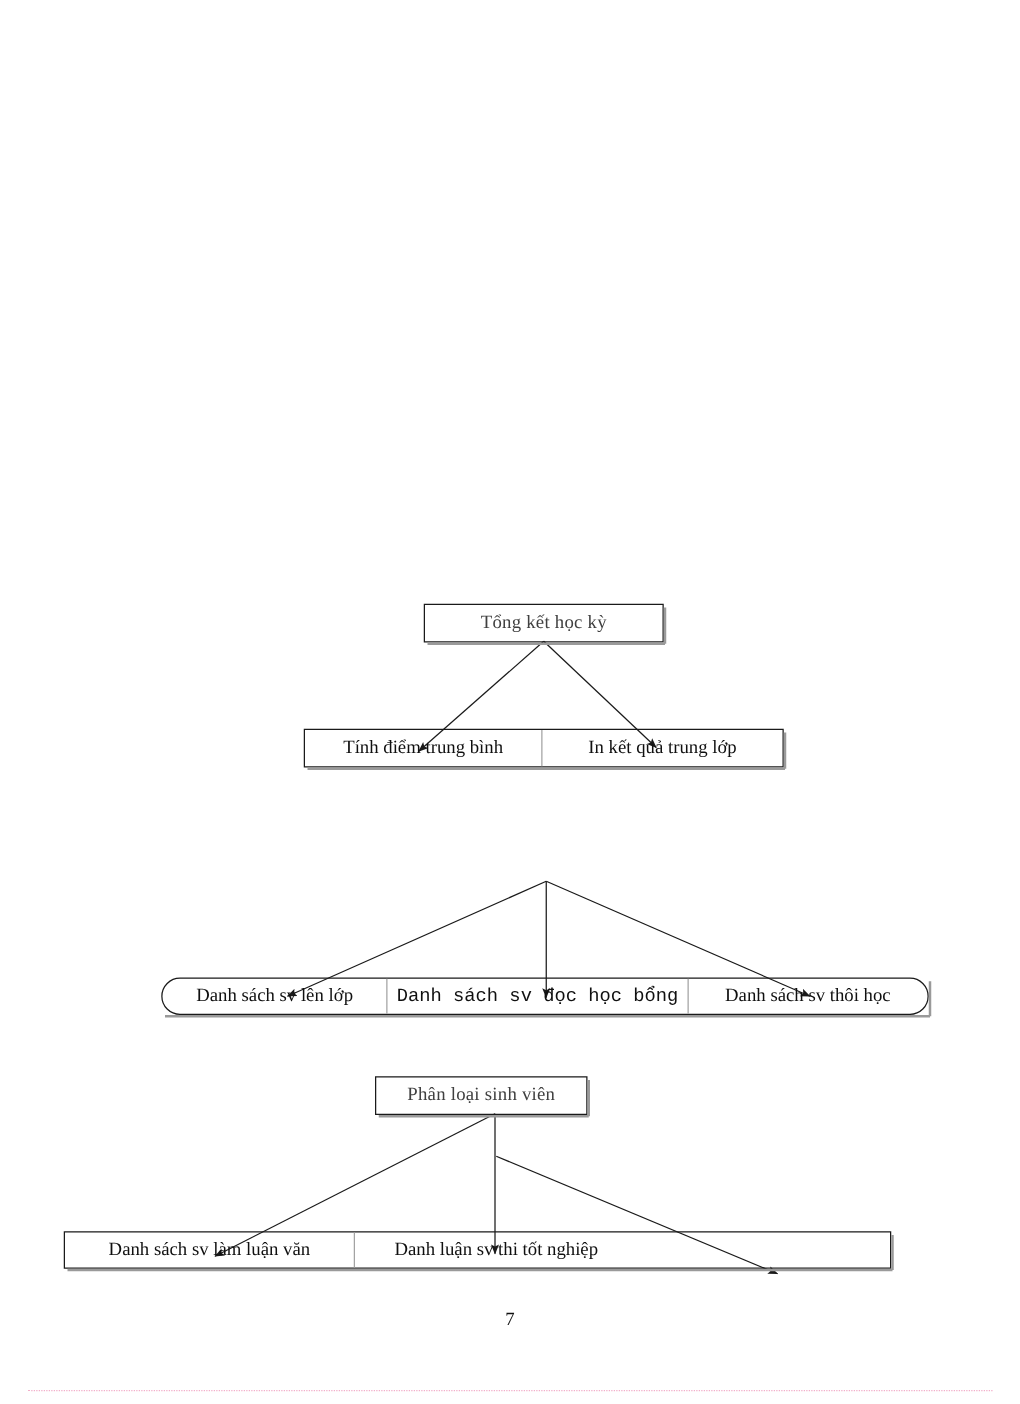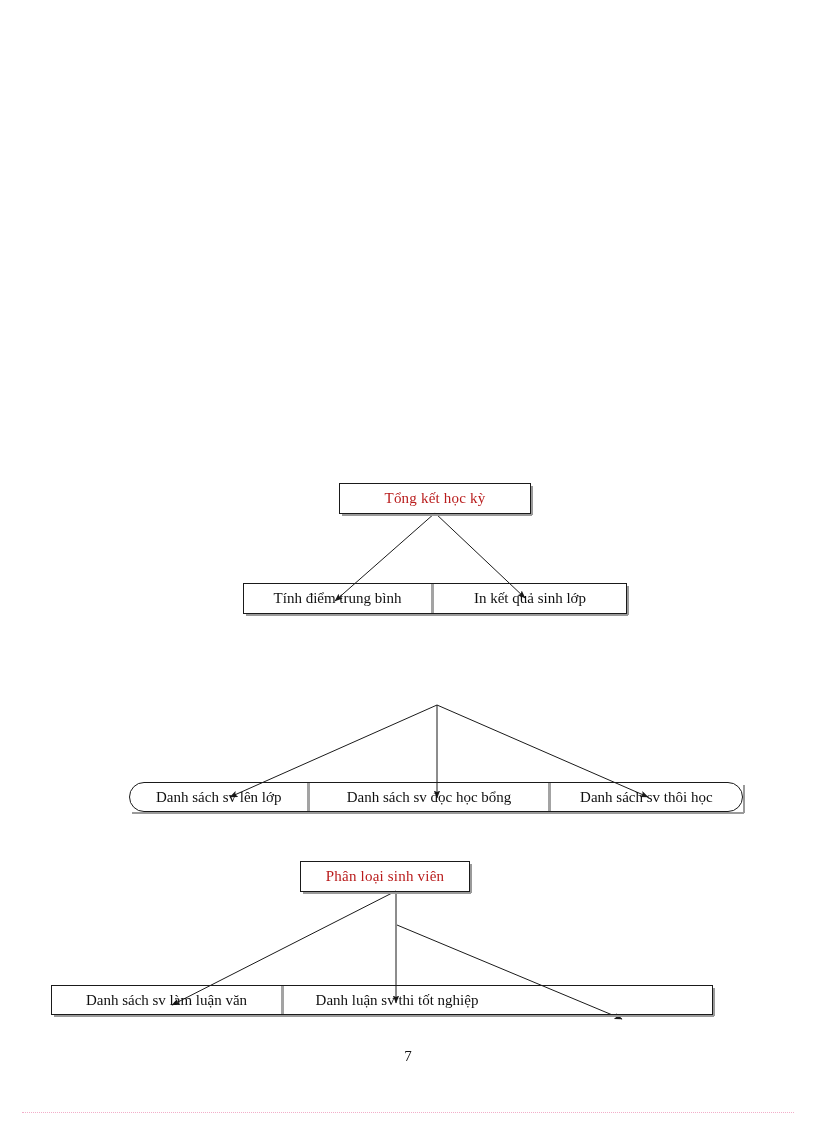--- a/index.html
+++ b/index.html
@@ -27,21 +27,21 @@
   .node-box {
     position: absolute;
     box-sizing: border-box;
     border: 1px solid #1a1a1a;
     background: transparent;
     display: flex;
     align-items: center;
     justify-content: center;
     font-family: "Liberation Serif", "DejaVu Serif", serif;
     font-size: 15px;
-    color: #b91c1c;
+    color: #404040;
     letter-spacing: 0.2px;
     white-space: nowrap;
     z-index: 3;
   }
   .node-box.shadow::after {
     content: "";
     position: absolute;
     left: 2px;
     right: -2px;
     bottom: -3px;
@@ -68,21 +68,21 @@
   }
   .child-row .cell {
     box-sizing: border-box;
     display: flex;
     align-items: center;
     justify-content: center;
     font-family: "Liberation Serif", "DejaVu Serif", serif;
     font-size: 15px;
     color: #101010;
     white-space: nowrap;
-    border-right: 3px solid #a3a3a3;
+    border-right: 1px solid #a3a3a3;
   }
   .child-row .cell:last-child {
     border-right: none;
   }
   .child-row.shadow::after {
     content: "";
     position: absolute;
     left: 2px;
     right: -2px;
     bottom: -3px;
@@ -140,27 +140,27 @@
         <line x1="396" y1="891" x2="172" y2="1005"></line>
         <line x1="396" y1="891" x2="396" y2="1003"></line>
         <line x1="397" y1="925" x2="622" y2="1019"></line>
       </g>
   </svg>
 
   <div class="node-box shadow" style="left: 339px; top: 483px; width: 192px; height: 31px;">Tổng kết học kỳ</div>
 
   <div class="child-row shadow" style="left: 243px; top: 583px; width: 384px; height: 31px;">
       <div class="cell" style="width: 191px;">Tính điểm trung bình</div>
-      <div class="cell" style="width: 193px;">In kết quả sinh lớp</div>
+      <div class="cell" style="width: 193px;">In kết quả trung lớp</div>
     </div>
 
 
   <div class="child-row shadow" style="left: 129px; top: 782px; width: 614px; height: 30px; border-radius: 15px;">
       <div class="cell" style="width: 181px;">Danh sách sv lên lớp</div>
-      <div class="cell" style="width: 241px;">Danh sách sv đọc   học bổng</div>
+      <div class="cell" style="width: 241px; font-family: Liberation Mono, monospace;">Danh sách sv đọc   học bổng</div>
       <div class="cell" style="width: 192px;">Danh sách sv thôi học</div>
     </div>
 
   <div class="node-box shadow" style="left: 300px; top: 861px; width: 170px; height: 31px;">Phân loại sinh viên</div>
 
   <div class="child-row shadow" style="left: 51px; top: 985px; width: 662px; height: 30px; text-align: center;">
       <div class="cell" style="width: 232px;">Danh sách sv làm luận văn</div>
       <div class="cell" style="width: 226px;">Danh luận sv thi tốt nghiệp</div>
     </div>
 

